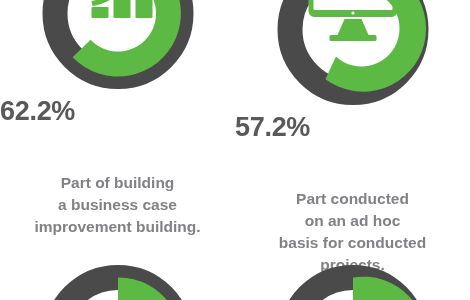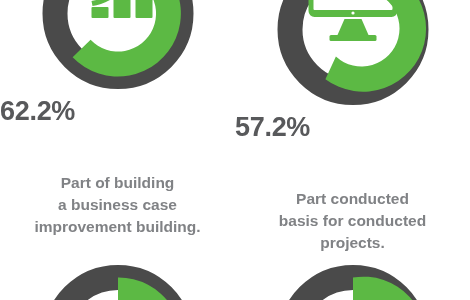--- a/index.html
+++ b/index.html
@@ -133,20 +133,21 @@
           <path d="M 70 68 h 17 l 7 16 h -31 Z"></path>
           <rect x="55" y="84" width="47" height="6" rx="1.5"></rect>
         </g>
       </svg>
     </div>
 
     <div class="pct-value">57.2%</div>
 
     <div class="caption">
       <span class="caption-line">Part conducted</span>
+      <span class="caption-line">on an ad hoc</span>
       <span class="caption-line">basis for conducted</span>
       <span class="caption-line">projects.</span>
     </div>
   </div>
 
   <div class="stat-cell cell-col-left" style="top:0;height:300px;">
     <div class="gauge-bottom">
       <svg viewBox="0 0 157 157" xmlns="http://www.w3.org/2000/svg">
         <circle cx="78.5" cy="78.5" r="63" fill="none" stroke="#4A4A4A" stroke-width="25"></circle>
         <path d="M 78.5 15.5 A 63 63 0 1 1 33.5 121.9 L 51.4 104.5 A 38 38 0 1 0 78.5 40.5 Z" fill="#5CB944"></path>

